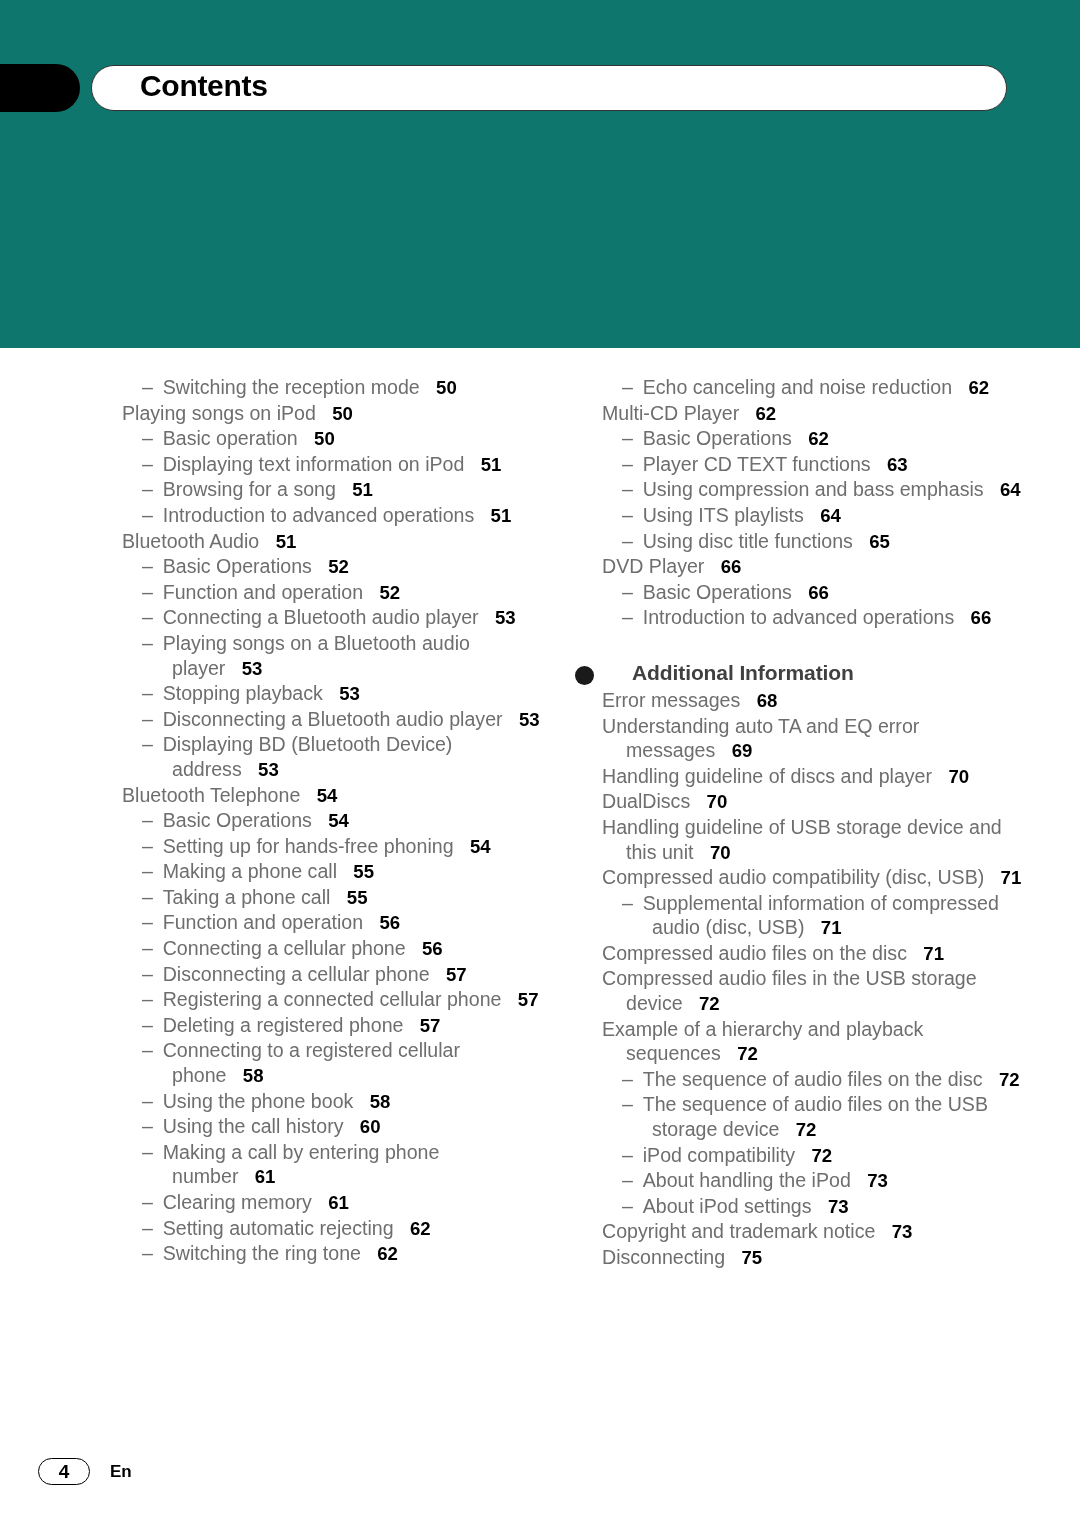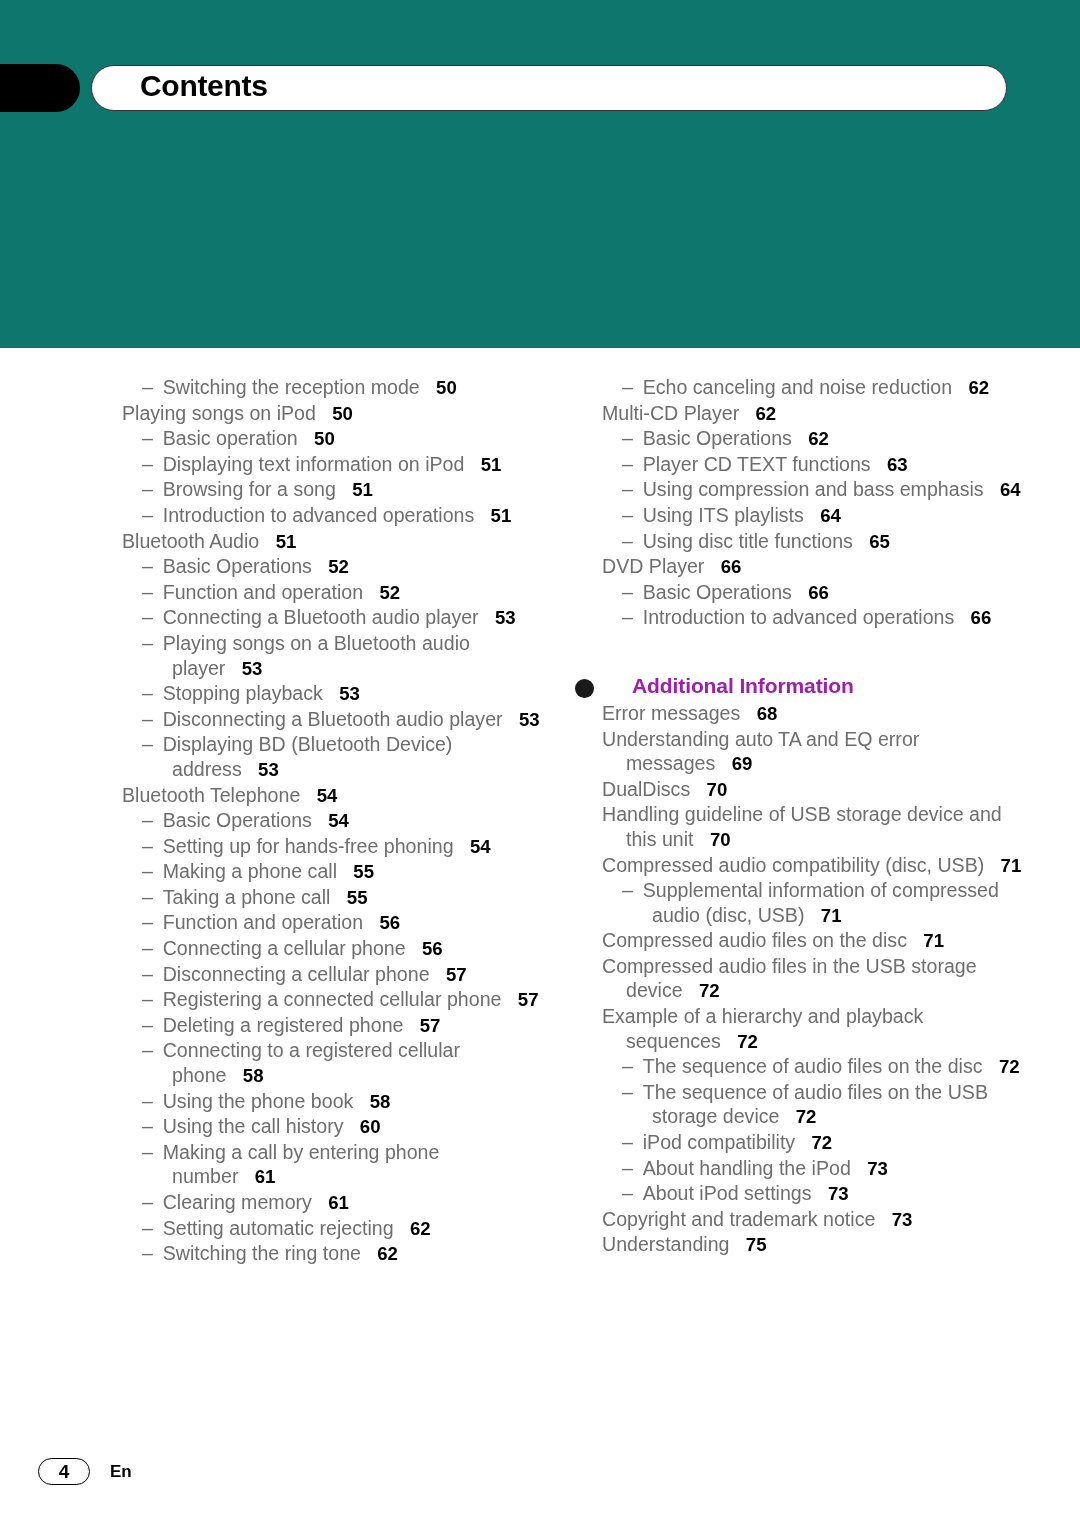--- a/index.html
+++ b/index.html
@@ -104,24 +104,24 @@
     font-size: 18.6px;
     white-space: nowrap;
   }
   .entry .gap { white-space: pre; }
 
   
   .section-head {
     position: relative;
     font-size: 21px;
     font-weight: bold;
-    color: #a21caf;
+    color: #404040;
     line-height: 26px;
     padding-left: 30px;
-    margin-top: 42px;
+    margin-top: 29px;
     margin-bottom: 2px;
     letter-spacing: -0.1px;
   }
   .section-bullet {
     position: absolute;
     left: -27px;
     top: 6px;
     width: 19px;
     height: 19px;
     background: #1a1a1a;
@@ -206,33 +206,34 @@
       <div class="entry lvl2"><span class="dash">– </span><span class="txt">Player CD TEXT functions</span><span class="gap">&nbsp;&nbsp;&nbsp;</span><span class="pg">63</span></div>
       <div class="entry lvl2"><span class="dash">– </span><span class="txt">Using compression and bass emphasis</span><span class="gap">&nbsp;&nbsp;&nbsp;</span><span class="pg">64</span></div>
       <div class="entry lvl2"><span class="dash">– </span><span class="txt">Using ITS playlists</span><span class="gap">&nbsp;&nbsp;&nbsp;</span><span class="pg">64</span></div>
       <div class="entry lvl2"><span class="dash">– </span><span class="txt">Using disc title functions</span><span class="gap">&nbsp;&nbsp;&nbsp;</span><span class="pg">65</span></div>
       <div class="entry lvl1"><span class="txt">DVD Player</span><span class="gap">&nbsp;&nbsp;&nbsp;</span><span class="pg">66</span></div>
       <div class="entry lvl2"><span class="dash">– </span><span class="txt">Basic Operations</span><span class="gap">&nbsp;&nbsp;&nbsp;</span><span class="pg">66</span></div>
       <div class="entry lvl2"><span class="dash">– </span><span class="txt">Introduction to advanced operations</span><span class="gap">&nbsp;&nbsp;&nbsp;</span><span class="pg">66</span></div>
       <div class="section-head"><span class="section-bullet"></span><span>Additional Information</span></div>
       <div class="entry lvl1"><span class="txt">Error messages</span><span class="gap">&nbsp;&nbsp;&nbsp;</span><span class="pg">68</span></div>
       <div class="entry lvl1"><span class="txt">Understanding auto TA and EQ error messages</span><span class="gap">&nbsp;&nbsp;&nbsp;</span><span class="pg">69</span></div>
+      <div class="entry lvl1"><span class="txt">Handling guideline of discs and player</span><span class="gap">&nbsp;&nbsp;&nbsp;</span><span class="pg">70</span></div>
       <div class="entry lvl1"><span class="txt">DualDiscs</span><span class="gap">&nbsp;&nbsp;&nbsp;</span><span class="pg">70</span></div>
       <div class="entry lvl1"><span class="txt">Handling guideline of USB storage device and this unit</span><span class="gap">&nbsp;&nbsp;&nbsp;</span><span class="pg">70</span></div>
       <div class="entry lvl1"><span class="txt">Compressed audio compatibility (disc, USB)</span><span class="gap">&nbsp;&nbsp;&nbsp;</span><span class="pg">71</span></div>
       <div class="entry lvl2"><span class="dash">– </span><span class="txt">Supplemental information of compressed audio (disc, USB)</span><span class="gap">&nbsp;&nbsp;&nbsp;</span><span class="pg">71</span></div>
       <div class="entry lvl1"><span class="txt">Compressed audio files on the disc</span><span class="gap">&nbsp;&nbsp;&nbsp;</span><span class="pg">71</span></div>
       <div class="entry lvl1"><span class="txt">Compressed audio files in the USB storage device</span><span class="gap">&nbsp;&nbsp;&nbsp;</span><span class="pg">72</span></div>
       <div class="entry lvl1"><span class="txt">Example of a hierarchy and playback sequences</span><span class="gap">&nbsp;&nbsp;&nbsp;</span><span class="pg">72</span></div>
       <div class="entry lvl2"><span class="dash">– </span><span class="txt">The sequence of audio files on the disc</span><span class="gap">&nbsp;&nbsp;&nbsp;</span><span class="pg">72</span></div>
       <div class="entry lvl2"><span class="dash">– </span><span class="txt">The sequence of audio files on the USB storage device</span><span class="gap">&nbsp;&nbsp;&nbsp;</span><span class="pg">72</span></div>
       <div class="entry lvl2"><span class="dash">– </span><span class="txt">iPod compatibility</span><span class="gap">&nbsp;&nbsp;&nbsp;</span><span class="pg">72</span></div>
       <div class="entry lvl2"><span class="dash">– </span><span class="txt">About handling the iPod</span><span class="gap">&nbsp;&nbsp;&nbsp;</span><span class="pg">73</span></div>
       <div class="entry lvl2"><span class="dash">– </span><span class="txt">About iPod settings</span><span class="gap">&nbsp;&nbsp;&nbsp;</span><span class="pg">73</span></div>
       <div class="entry lvl1"><span class="txt">Copyright and trademark notice</span><span class="gap">&nbsp;&nbsp;&nbsp;</span><span class="pg">73</span></div>
-      <div class="entry lvl1"><span class="txt">Understanding</span><span class="gap">&nbsp;&nbsp;&nbsp;</span><span class="pg">75</span></div>
+      <div class="entry lvl1"><span class="txt">Disconnecting</span><span class="gap">&nbsp;&nbsp;&nbsp;</span><span class="pg">75</span></div>
     </div>
 </div>
 
 <div class="footer">
   <div class="page-pill">4</div>
   <div class="lang-code">En</div>
 </div>
 
 </body></html>

